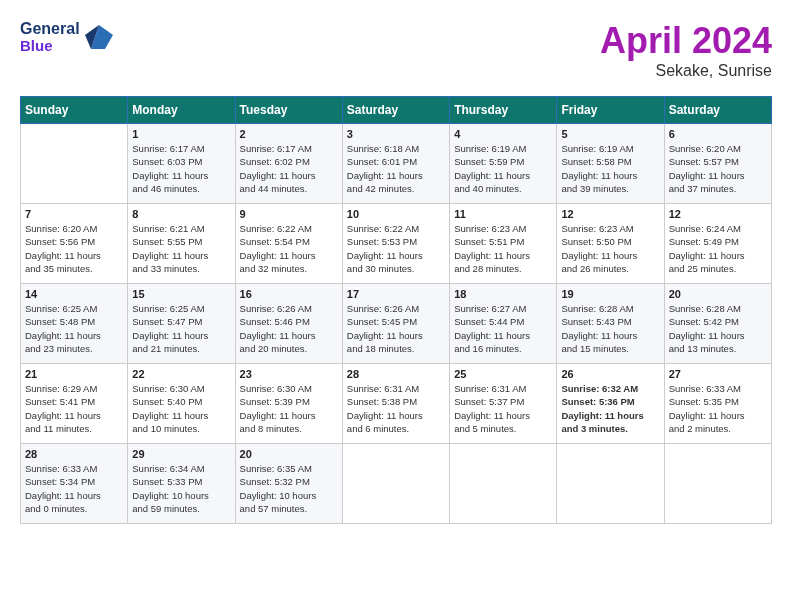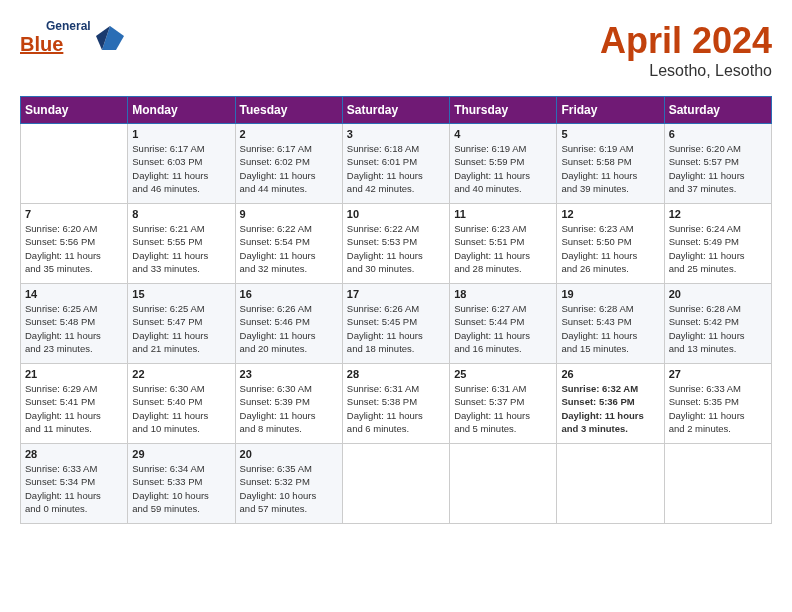--- a/index.html
+++ b/index.html
@@ -23,33 +23,33 @@
     .logo {
       display: flex;
       align-items: center;
     }
     .title-block {
       text-align: right;
     }
     .month-title {
       font-size: 36px;
       font-weight: bold;
-      color: #c2410c;
+      color: #a21caf;
     }
     .location {
       font-size: 16px;
       color: #333;
     }
     table {
       width: 100%;
       border-collapse: collapse;
       table-layout: fixed;
     }
     thead tr th {
-      background-color: #701a75;
+      background-color: #0f766e;
       color: #fff;
       padding: 6px 4px;
       font-size: 12px;
       font-weight: bold;
       text-align: left;
       border: 1px solid #2a6db5;
     }
     tbody tr td {
       border: 1px solid #ccc;
       vertical-align: top;
@@ -83,33 +83,33 @@
   </style>
 </head>
 <body>
 
 <div class="container">
   <div class="header">
     <div class="logo">
       <div>
         <div style="display:flex;align-items:center;">
           <div>
-            <div style="font-size:12px;font-weight:bold;color:#1a3a6e;line-height:1.1;margin-left:26px;">General</div>
-            <div style="font-size:20px;font-weight:bold;color:#c2410c;line-height:1.1;text-decoration:underline;">Blue</div>
+            <div style="font-size:16px;font-weight:bold;color:#1a3a6e;line-height:1.1;">General</div>
+            <div style="font-size:15px;font-weight:bold;color:#6d28d9;line-height:1.1;">Blue</div>
           </div>
           <svg width="32" height="32" viewBox="0 0 32 32" style="margin-left:3px;">
             <polygon points="8,28 16,4 30,14 22,28" fill="#2a6db5"></polygon>
             <polygon points="8,28 16,4 2,14" fill="#1a3a6e"></polygon>
           </svg>
         </div>
       </div>
     </div>
     <div class="title-block">
       <div class="month-title">April 2024</div>
-      <div class="location">Lesotho, Lesotho</div>
+      <div class="location">Sekake, Sunrise</div>
     </div>
   </div>
 
   <table>
     <thead>
       <tr>
       <th>Sunday</th>
           <th>Monday</th>
           <th>Tuesday</th>
           <th>Saturday</th>

